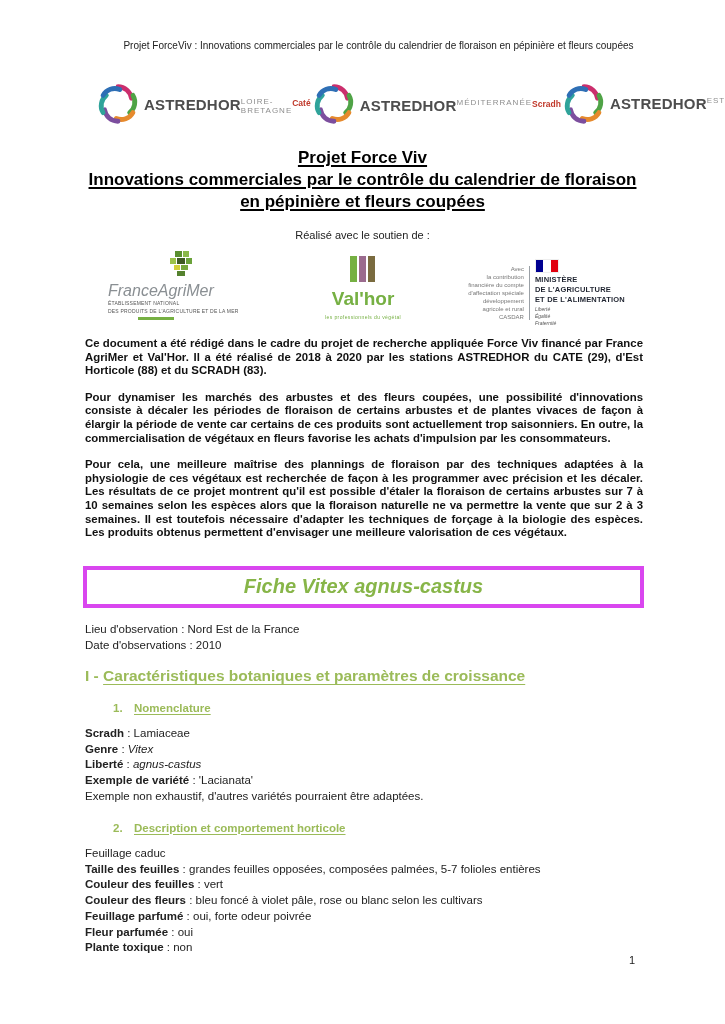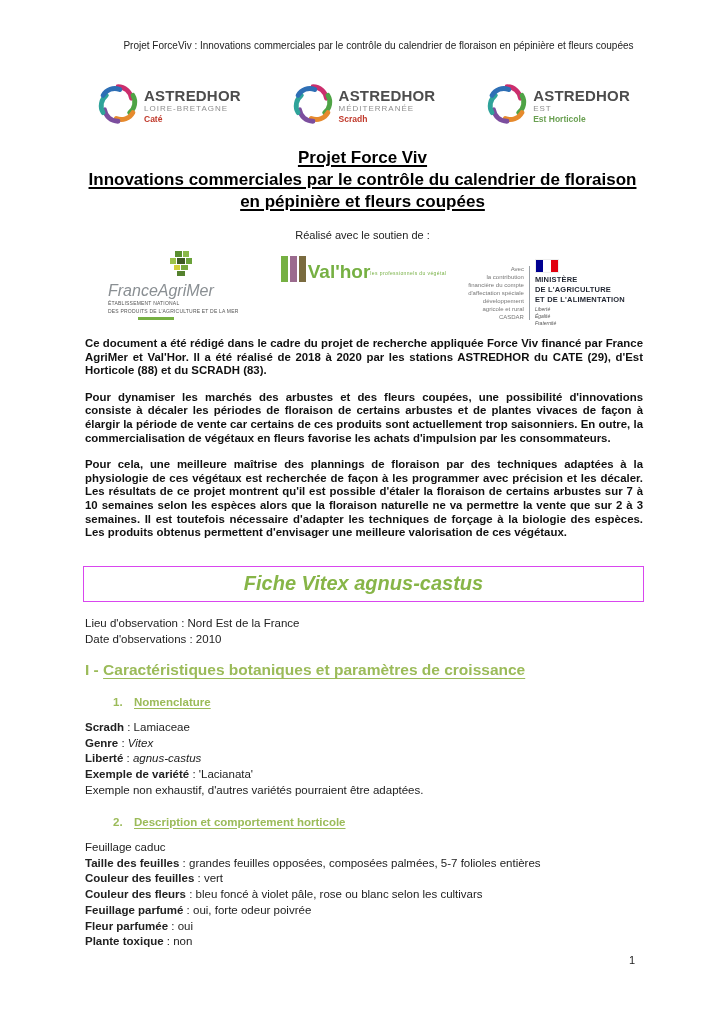--- a/index.html
+++ b/index.html
@@ -10,55 +10,55 @@
   }
   .doc-header{
     padding-top:40px;text-align:center;font-size:10px;color:#222;padding-left:32px;
   }
   
   .astredhor-row{
     display:flex;justify-content:space-between;
     margin:30px 95px 0 95px;align-items:center;
   }
   .astredhor-logo{display:flex;align-items:center;gap:3px;}
-  .astredhor-text{display:flex;flex-direction:column;line-height:1.05;}
+  .astredhor-text{display:flex;flex-direction:row;line-height:1.05;}
   .astredhor-brand{font-size:15px;font-weight:800;color:#4d4d4d;letter-spacing:.2px;}
   .astredhor-region{font-size:8px;color:#8e8e8e;letter-spacing:1px;margin-top:1px;}
   .astredhor-station{font-size:8.5px;font-weight:bold;margin-top:2px;}
   
   .main-title{margin-top:16px;text-align:center;font-size:17px;font-weight:bold;line-height:22px;color:#000;}
   .main-title div{text-decoration:underline;text-decoration-thickness:1.5px;text-underline-offset:2px;}
   .supporters-label{margin-top:16px;text-align:center;font-size:11px;color:#222;}
   
   .partners-row{display:flex;align-items:flex-start;margin:10px 100px 0 108px;justify-content:space-between;height:72px;}
   .fam-block{display:flex;flex-direction:column;width:150px;}
   .fam-mosaic{margin-left:58px;}
   .fam-name{font-size:16px;color:#8a8f93;margin-top:1px;font-style:italic;}
   .fam-sub{font-size:5px;color:#555;letter-spacing:.2px;line-height:1.5;white-space:pre-line;}
   .fam-bar{width:36px;height:3px;background:#76b043;margin:2px 0 0 30px;}
-  .valhor-block{display:flex;align-items:center;margin-top:4px;}
+  .valhor-block{display:flex;flex-direction:column;align-items:center;margin-top:4px;}
   .valhor-name{font-size:19px;font-weight:bold;color:#76b043;margin-top:1px;}
   .valhor-sub{font-size:5px;color:#76b043;letter-spacing:.4px;margin-top:4px;}
   .ministere-block{display:flex;align-items:center;margin-top:8px;}
   .casdar-text{font-size:6px;color:#777;text-align:right;white-space:pre-line;line-height:1.35;}
   .min-divider{width:1px;background:#9aa0a6;height:54px;margin:0 5px;}
   .min-col{display:flex;flex-direction:column;}
   .flag{display:flex;width:22px;height:12px;margin-bottom:2px;border:.5px solid #eee;}
   .flag div{flex:1;}
   .min-name{font-size:7.5px;font-weight:bold;color:#1f2430;line-height:1.3;white-space:pre-line;letter-spacing:.2px;}
   .min-motto{font-size:5px;color:#555;font-style:italic;white-space:pre-line;line-height:1.4;margin-top:2px;}
   
   .body-paragraphs{margin:14px 82px 0 85px;}
   .body-paragraphs p{
     font-size:11.4px;font-weight:bold;line-height:13.6px;margin:0 0 13px 0;
     text-align:justify;color:#111;
   }
   
   .fiche-banner{
-    margin:26px 81px 0 83px;border:1px solid #d946ef;height:34px;
+    margin:26px 81px 0 83px;border:4px solid #d946ef;height:34px;
     display:flex;align-items:center;justify-content:center;
     font-size:20px;font-weight:bold;font-style:italic;color:#87b548;
   }
   .obs-block{margin:13px 85px 0 85px;font-size:11.5px;line-height:16px;color:#222;}
   
   .section-heading{margin:14px 85px 0 85px;font-size:15.5px;font-weight:bold;color:#9bbb59;}
   .section-heading .sec-title{text-decoration:underline;text-underline-offset:3px;}
   .sub-heading{margin:17px 85px 0 113px;font-size:11.5px;font-weight:bold;color:#9bbb59;}
   .sub-heading .sub-num{display:inline-block;min-width:21px;}
   .sub-heading .sub-title{text-decoration:underline;text-underline-offset:2px;}

